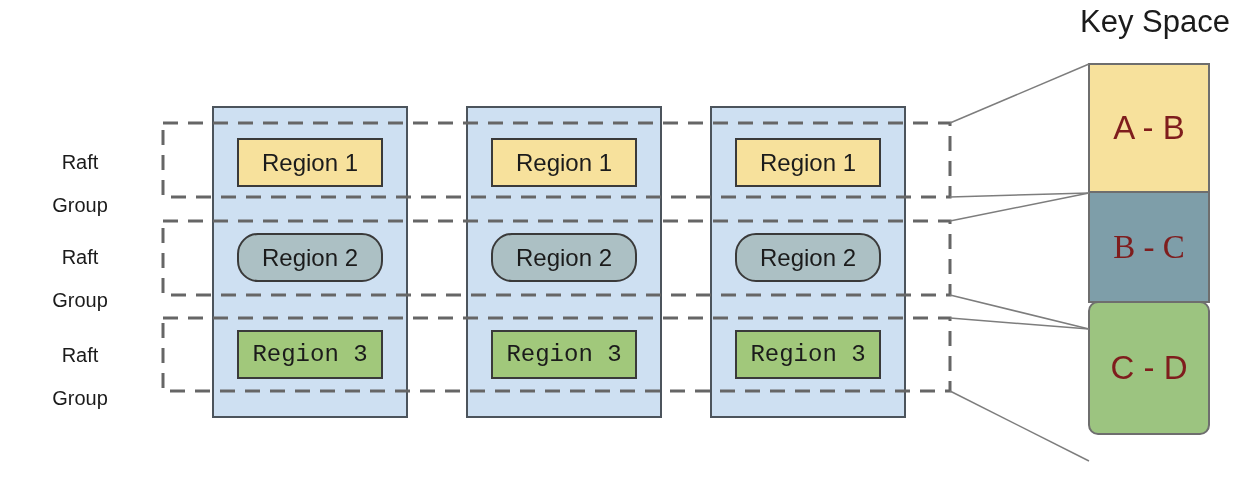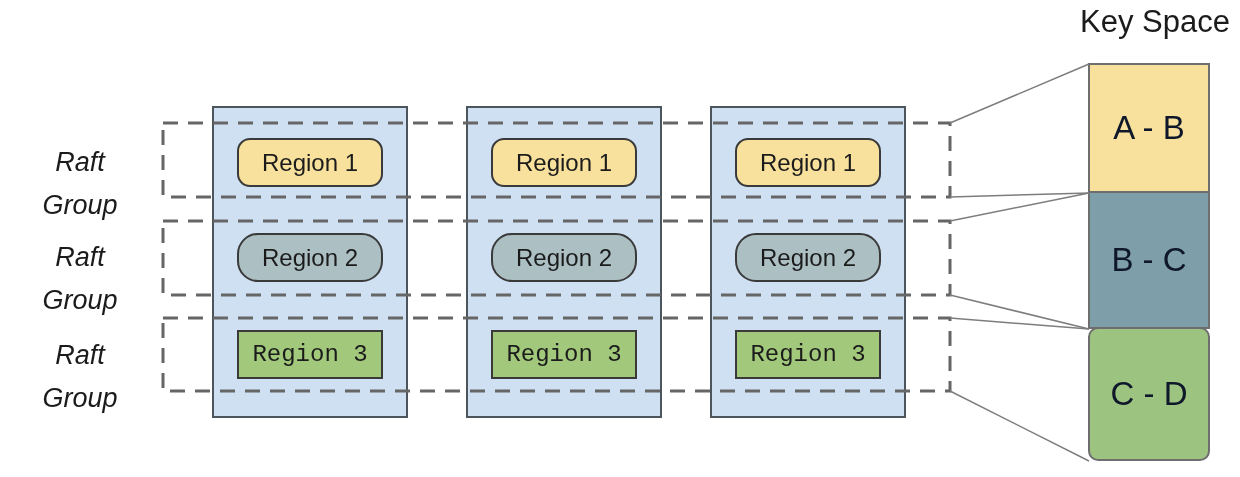--- a/index.html
+++ b/index.html
@@ -15,25 +15,24 @@
     height: 477px;
     background: #ffffff;
     overflow: hidden;
   }
   
   .raft-label {
     position: absolute;
     left: 10px;
     width: 140px;
     text-align: center;
-    font-size: 27px;
+    font-size: 20px;
     line-height: 43px;
     color: #1b1b1b;
     white-space: nowrap;
-    font-style: italic;
   }
   .raft-label.r1 { top: 141px; }
   .raft-label.r2 { top: 236px; }
   .raft-label.r3 { top: 334px; }
 
   
   .node {
     position: absolute;
     top: 106px;
     width: 196px;
@@ -54,21 +53,21 @@
     height: 49px;
     border: 2px solid #3A3A3A;
     box-sizing: border-box;
     display: flex;
     align-items: center;
     justify-content: center;
     font-size: 24px;
     color: #1b1b1b;
     white-space: nowrap;
   }
-  .region.row1 { top: 30px; border-radius: 13px; }
+  .region.row1 { top: 30px; }
   .region.row2 { top: 125px; border-radius: 21px; }
   .region.row3 { top: 222px; font-family: Liberation Mono, monospace; }
 
   
   .ks-title {
     position: absolute;
     left: 1060px;
     top: 3px;
     width: 190px;
     text-align: center;
@@ -83,25 +82,25 @@
     width: 122px;
   }
   .ks-range {
     width: 122px;
     border: 2px solid #6E6E6E;
     box-sizing: border-box;
     display: flex;
     align-items: center;
     justify-content: center;
     font-size: 33px;
-    color: #0f172a;
+    color: #7f1d1d;
     white-space: nowrap;
   }
   .ks-range.k1 { height: 130px; }
-  .ks-range.k2 { height: 138px; margin-top: -2px; }
+  .ks-range.k2 { height: 112px; margin-top: -2px; font-family: Liberation Serif, serif; }
   .ks-range.k3 { height: 134px; margin-top: -2px; border-radius: 10px; }
 
   
   .overlay {
     position: absolute;
     left: 0;
     top: 0;
     pointer-events: none;
   }
 </style>

